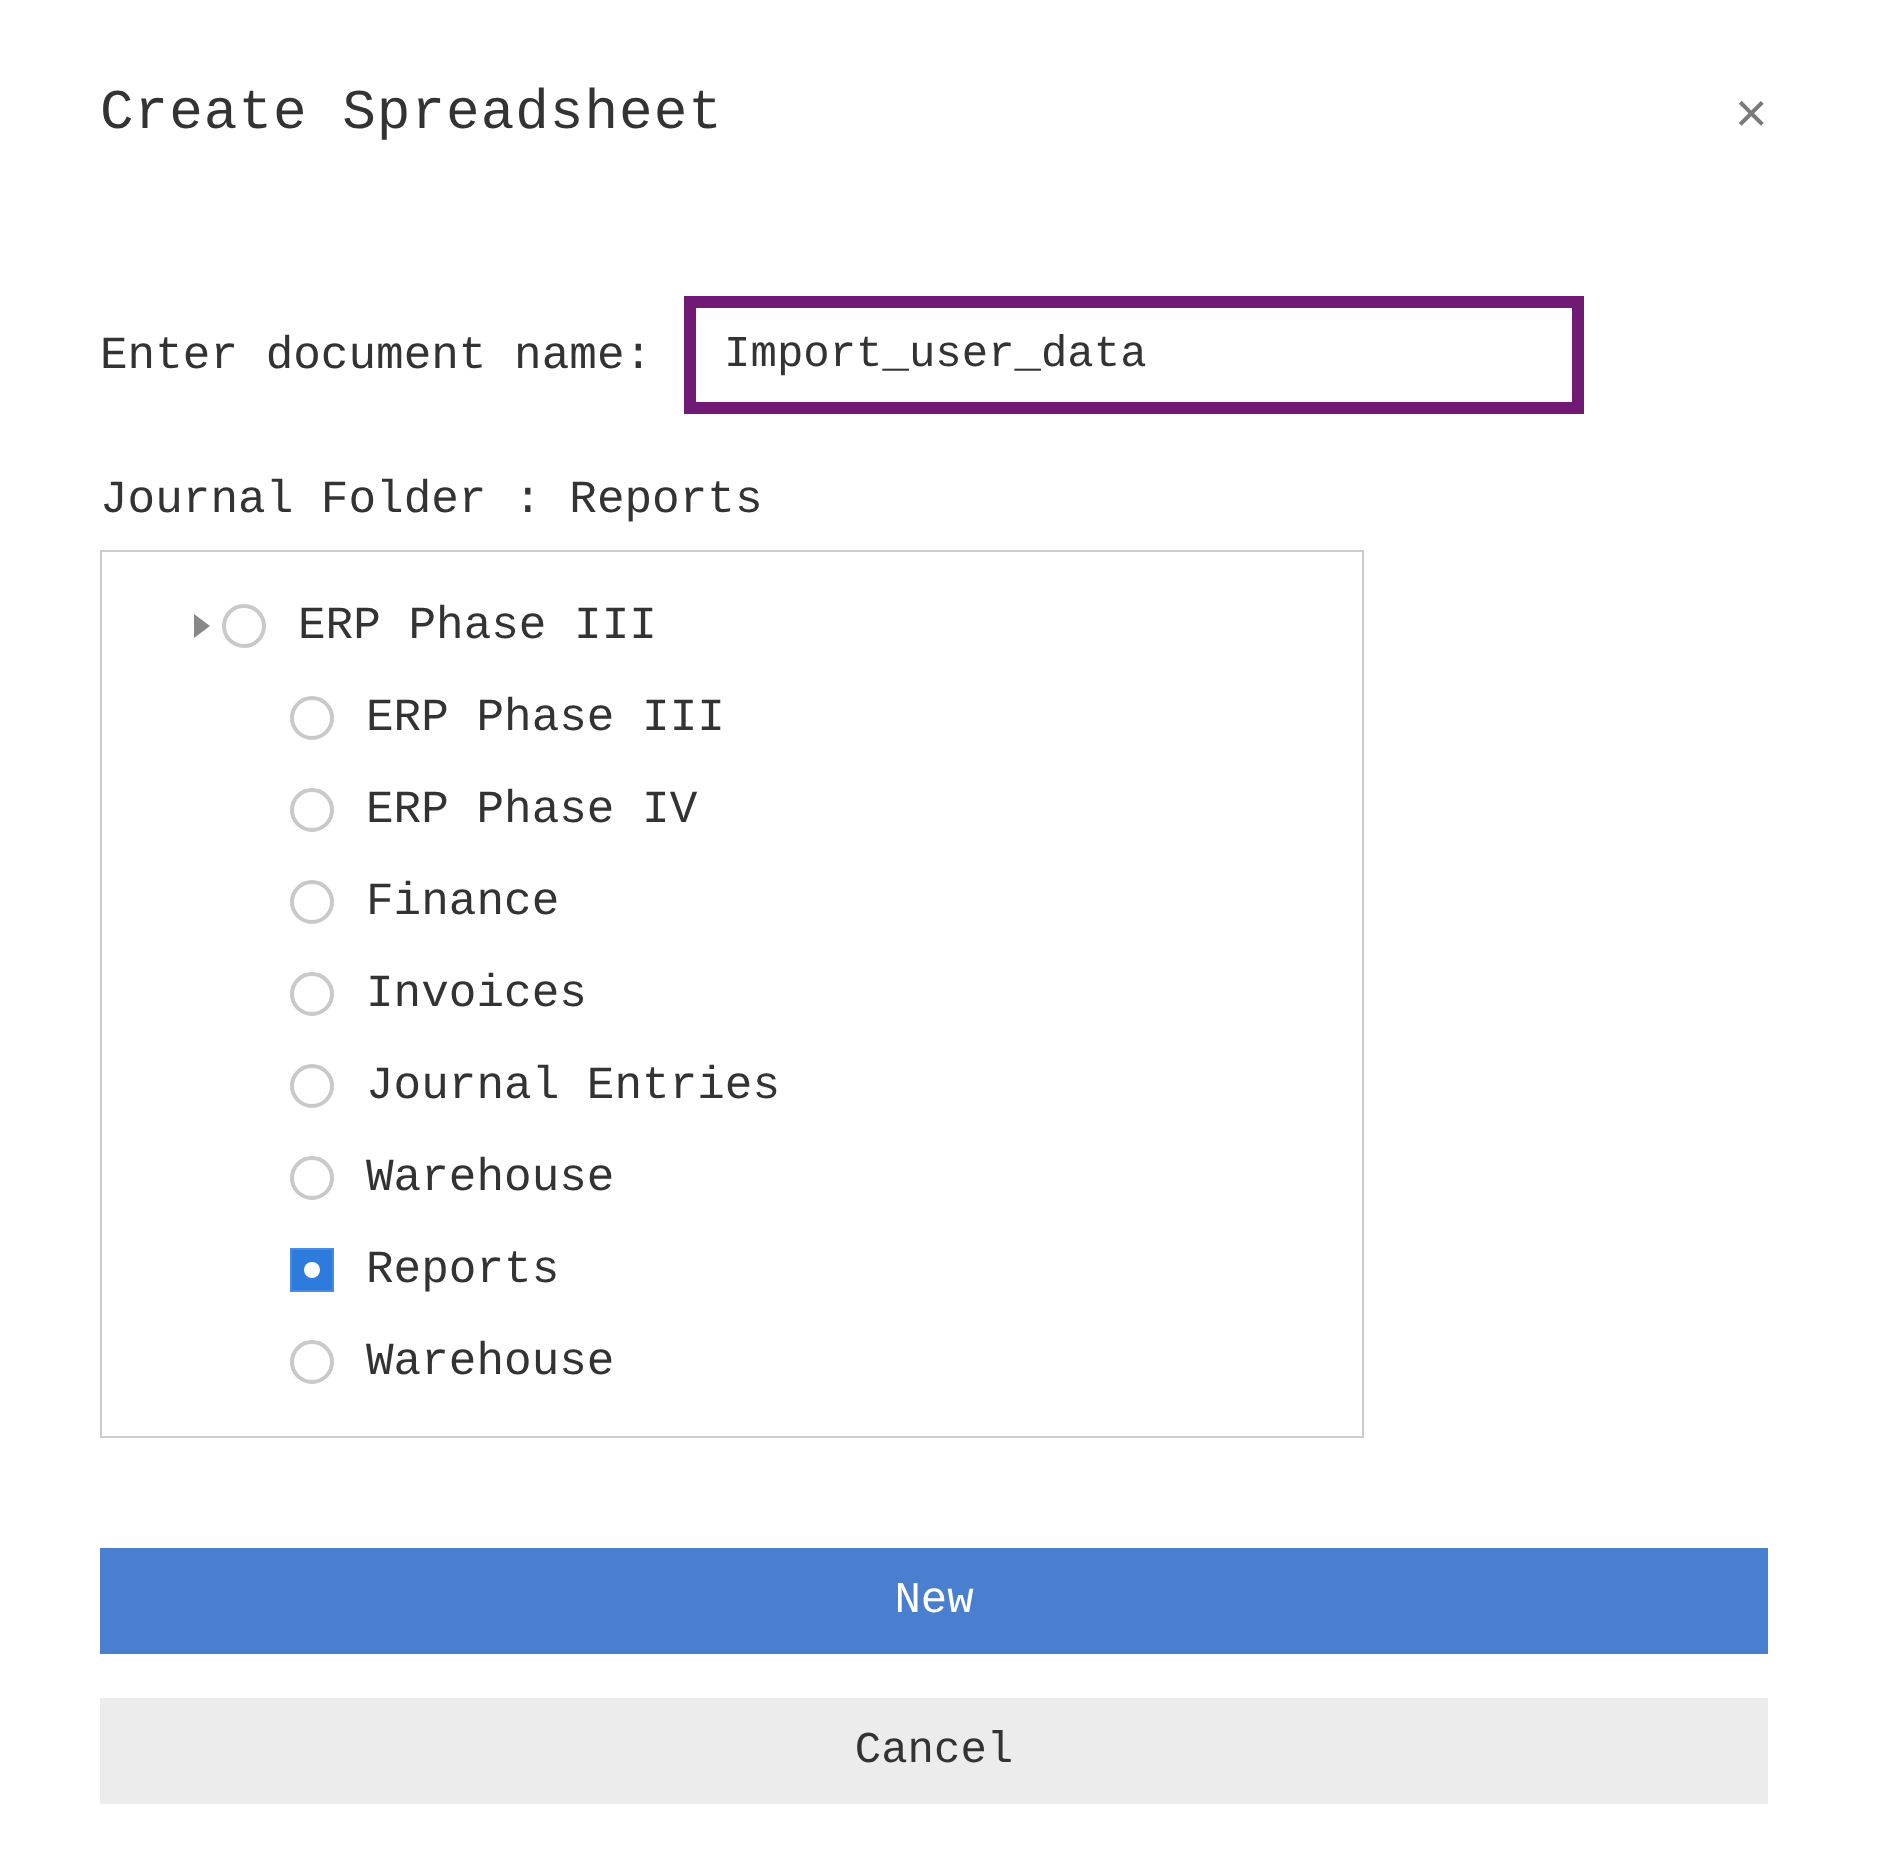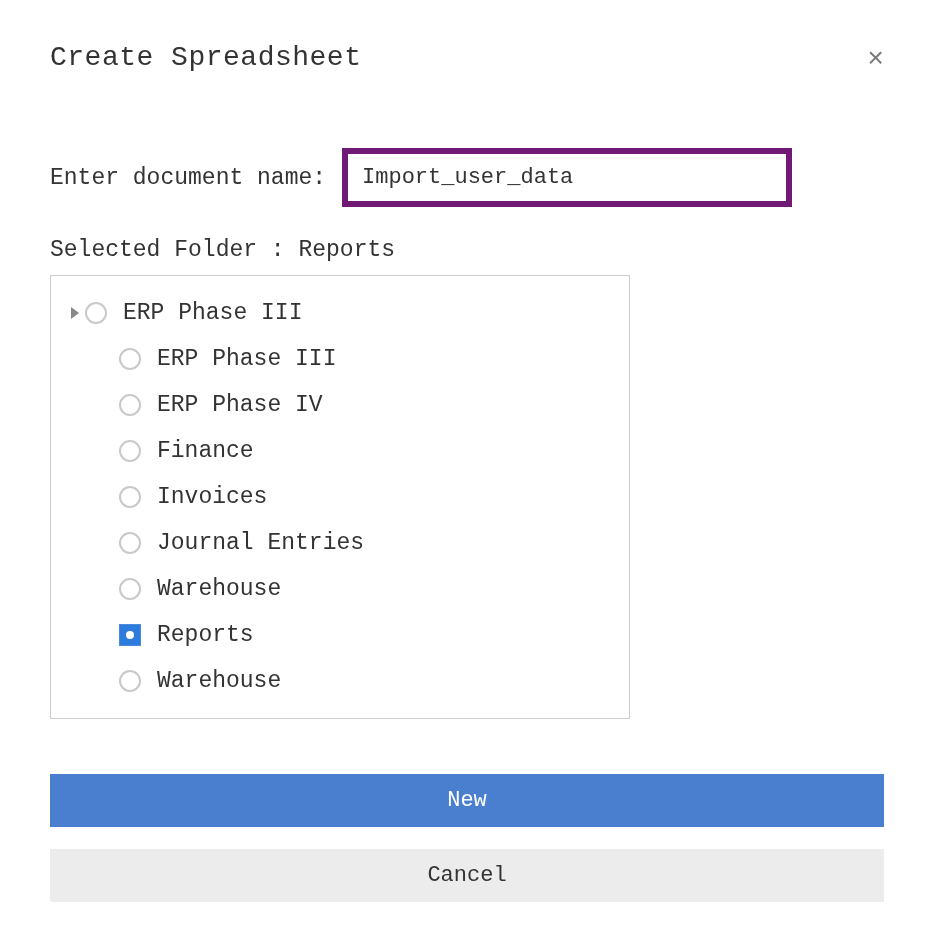--- a/index.html
+++ b/index.html
@@ -57,22 +57,22 @@
       background: #fff;
       max-width: 450px;
     }
     .selected-folder-label {
       font-size: 23px;
       color: #333;
       margin-bottom: 12px;
     }
     .folder-tree {
       border: 1px solid #ccc;
-      padding: 14px 0;
-      width: 580px;
+      padding: 14px 26px;
+      width: 632px;
       margin-bottom: 55px;
     }
     .tree-item {
       display: flex;
       align-items: center;
       padding: 10px 0;
       cursor: pointer;
     }
     .expand-col {
       width: 34px;
@@ -156,21 +156,21 @@
     <h1 class="dialog-title">Create Spreadsheet</h1>
     <button class="close-btn">×</button>
   </div>
 
   <div class="form-row">
     <span class="form-label">Enter document name:</span>
     <input class="text-input" type="text" value="Import_user_data" style="">
   </div>
 
   <div class="selected-folder-label">
-    <span>Selected Folder : </span><span>Reports</span>
+    <span>Journal Folder : </span><span>Reports</span>
   </div>
 
   <div class="folder-tree" id="folder-tree">
       <div class="tree-item">
         <span class="expand-col">
           <span class="expand-caret"></span>
         </span>
         <span class="radio"></span>
         <span class="tree-label">ERP Phase III</span>
       </div>

